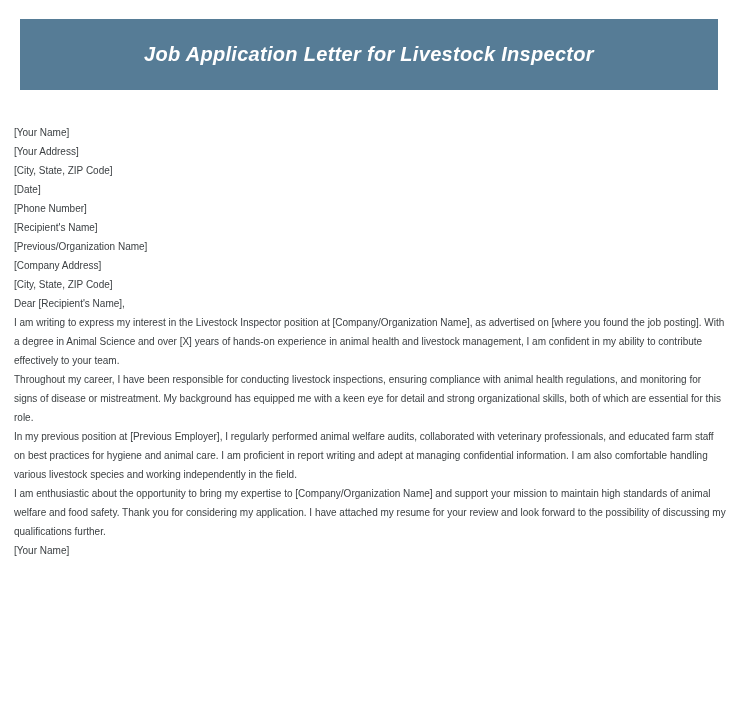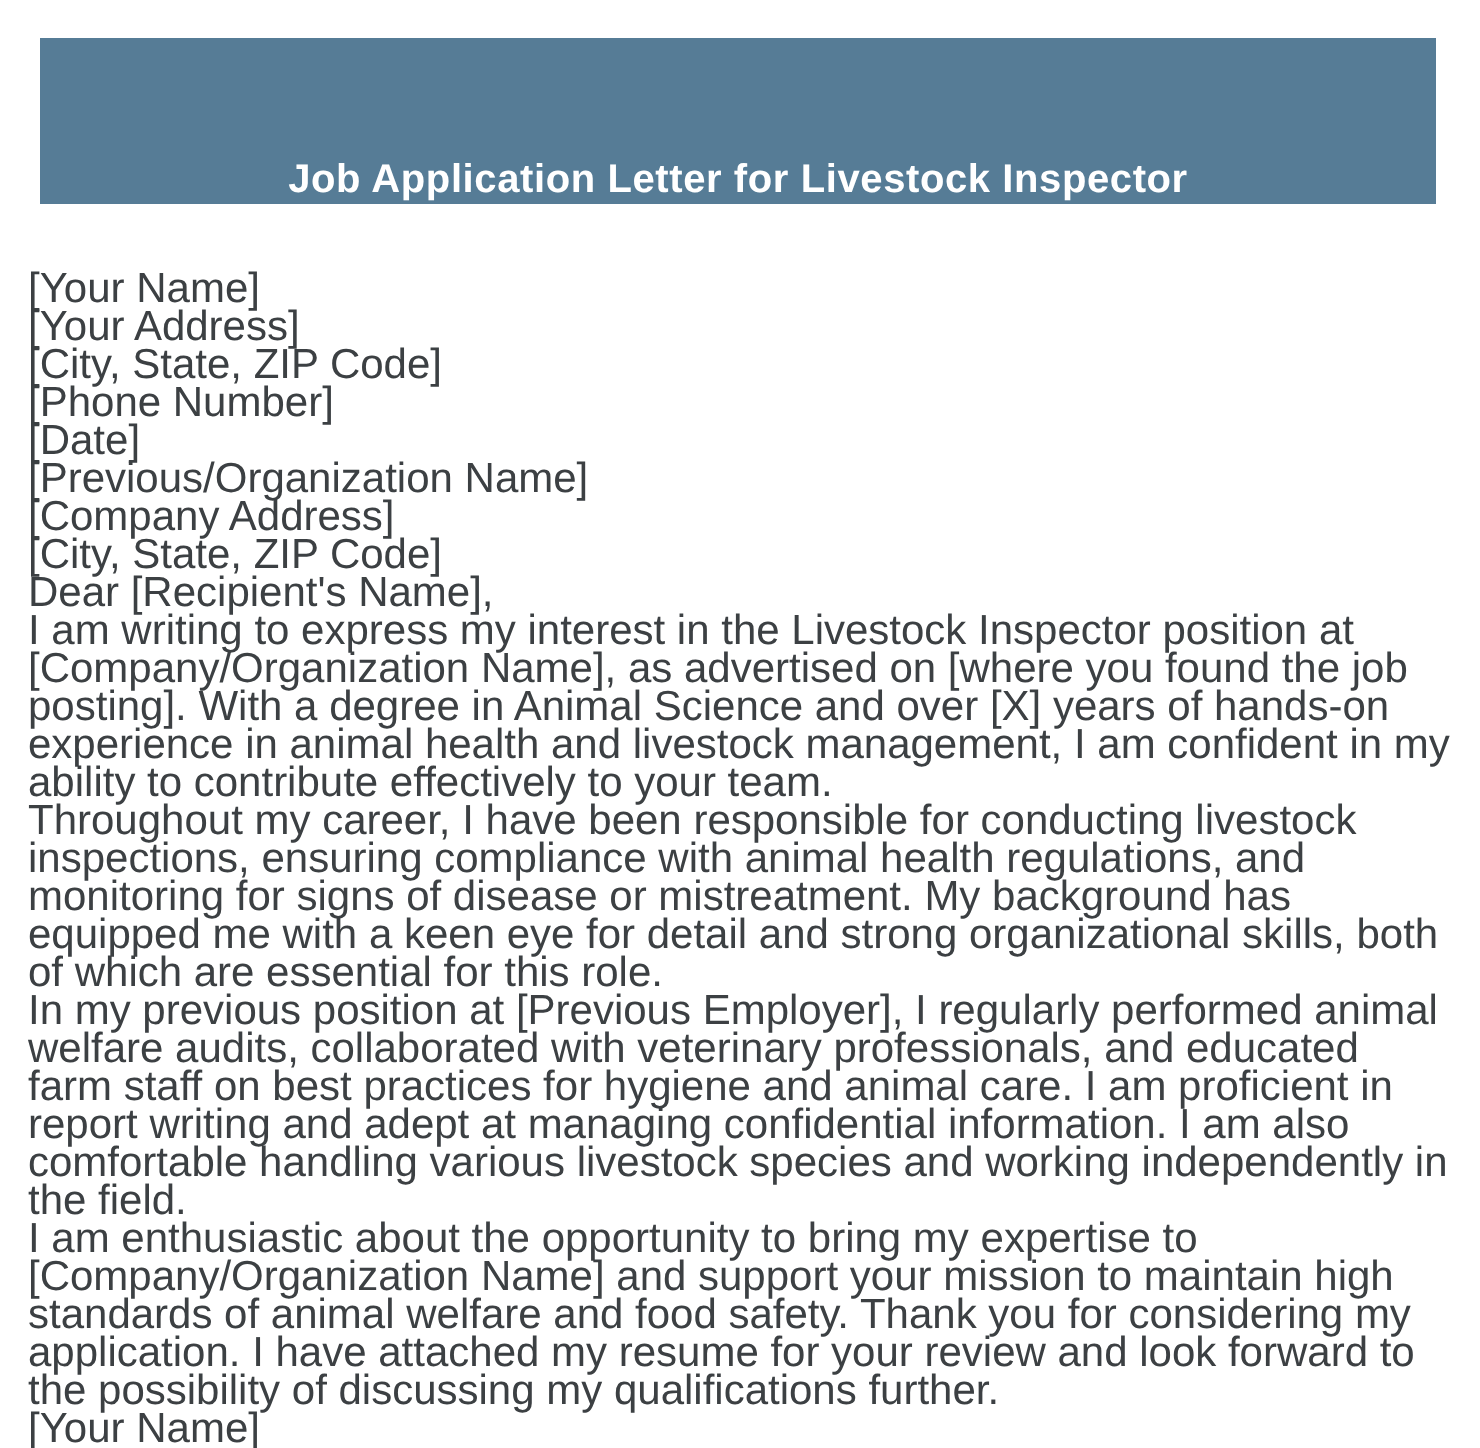--- a/index.html
+++ b/index.html
@@ -11,60 +11,62 @@
   * { box-sizing: border-box; margin: 0; padding: 0; }
   html, body {
     width: 740px;
     height: 724px;
     background: var(--page-bg);
     font-family: "Liberation Sans", sans-serif;
     overflow: hidden;
   }
   .title-banner {
     margin: 19px 22px 0 20px;
-    height: 83px;
+    height: 71px;
     background: var(--banner-bg);
     display: flex;
-    align-items: flex-end;
+    align-items: center;
     justify-content: center;
+    font-style: italic;
   }
   .title-banner h1 {
     color: var(--banner-text);
     font-size: 20px;
     font-weight: bold;
     letter-spacing: 0.3px;
     text-align: center;
   }
   .letter-body {
     margin: 33px 14px 0 14px;
     width: 712px;
     color: var(--body-text);
-    font-size: 21px;
+    font-size: 10px;
     line-height: 19px;
   }
   .letter-body div, .letter-body p {
     margin: 0;
     padding: 0;
     line-height: 19px;
   }
 </style>
 </head>
 <body>
 
 <div class="title-banner">
   <h1>Job Application Letter for Livestock Inspector</h1>
 </div>
 
 <div class="letter-body">
   <div>
       <div>[Your Name]</div>
       <div>[Your Address]</div>
       <div>[City, State, ZIP Code]</div>
+      <div>[Date]</div>
       <div>[Phone Number]</div>
-      <div>[Date]</div>
+      <div>[Recipient's Name]</div>
       <div>[Previous/Organization Name]</div>
       <div>[Company Address]</div>
       <div>[City, State, ZIP Code]</div>
     </div>
   <div>Dear [Recipient's Name],</div>
   <div>
       <div>I am writing to express my interest in the Livestock Inspector position at [Company/Organization Name], as advertised on [where you found the job posting]. With a degree in Animal Science and over [X] years of hands-on experience in animal health and livestock management, I am confident in my ability to contribute effectively to your team.</div>
       <div>Throughout my career, I have been responsible for conducting livestock inspections, ensuring compliance with animal health regulations, and monitoring for signs of disease or mistreatment. My background has equipped me with a keen eye for detail and strong organizational skills, both of which are essential for this role.</div>
       <div>In my previous position at [Previous Employer], I regularly performed animal welfare audits, collaborated with veterinary professionals, and educated farm staff on best practices for hygiene and animal care. I am proficient in report writing and adept at managing confidential information. I am also comfortable handling various livestock species and working independently in the field.</div>
       <div>I am enthusiastic about the opportunity to bring my expertise to [Company/Organization Name] and support your mission to maintain high standards of animal welfare and food safety. Thank you for considering my application. I have attached my resume for your review and look forward to the possibility of discussing my qualifications further.</div>

